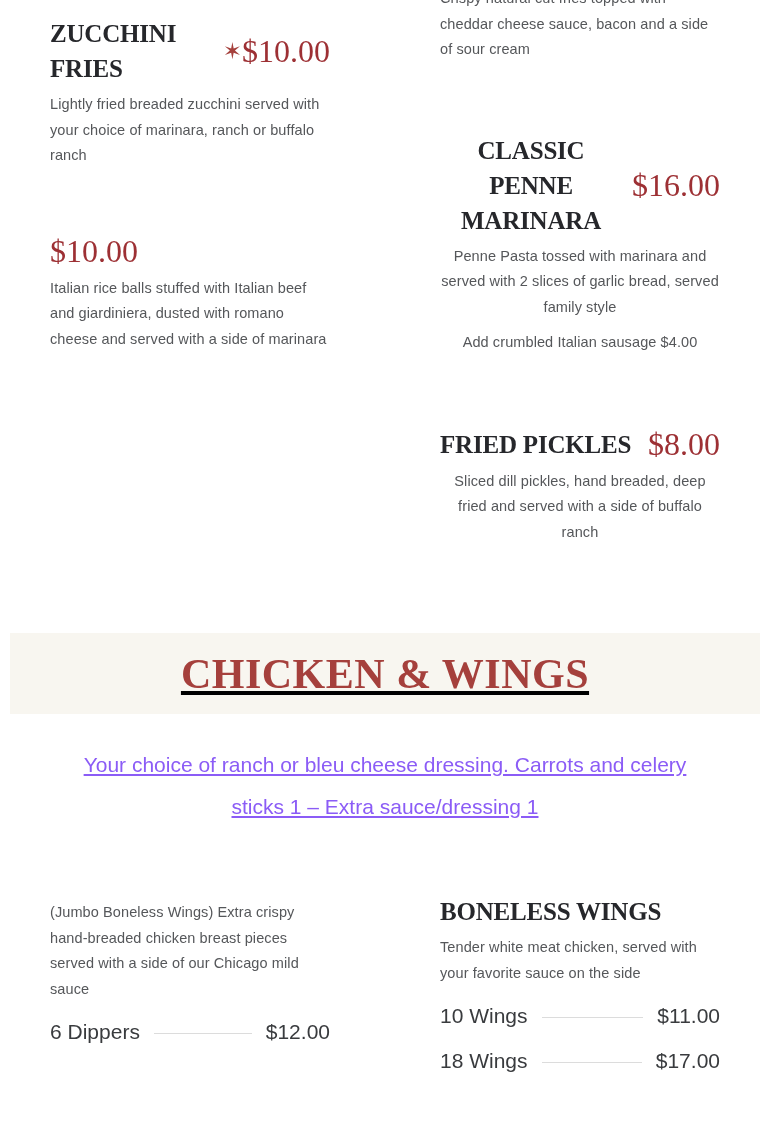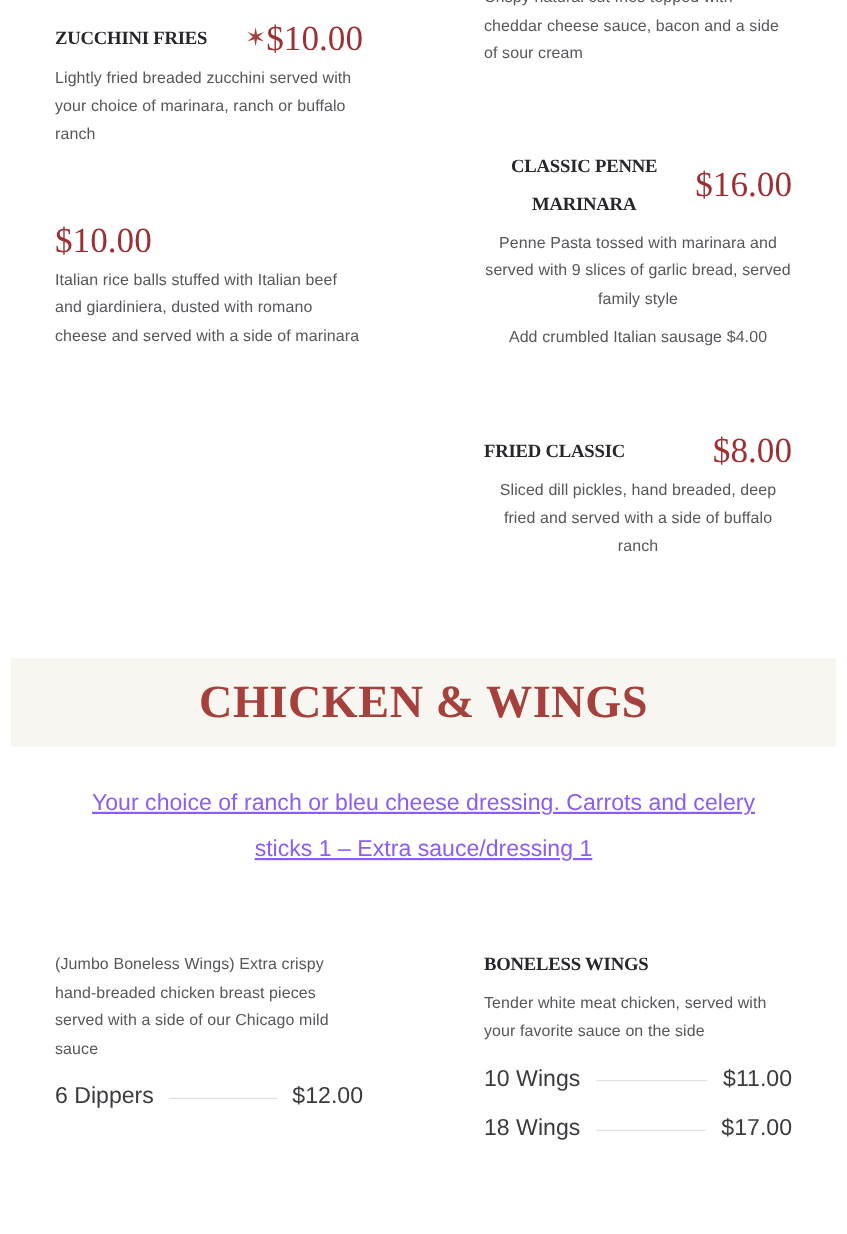--- a/index.html
+++ b/index.html
@@ -18,21 +18,21 @@
 
   .item-header {
     display: flex;
     align-items: center;
     justify-content: space-between;
     gap: 10px;
   }
   .item-title {
     font-family: "Liberation Serif", serif;
     font-weight: 700;
-    font-size: 17px;
+    font-size: 25px;
     line-height: 35px;
     letter-spacing: -0.2px;
     color: #26272b;
   }
   .item-price {
     font-family: "Liberation Serif", serif;
     font-weight: 400;
     font-size: 32px;
     color: #9d3034;
     white-space: nowrap;
@@ -57,20 +57,21 @@
   .gap-64 { margin-top: 64px; }
   .gap-70 { margin-top: 70px; text-align: center; }
 
   .section-band {
     margin: 88px 10px 0 10px;
     height: 81px;
     background: #f8f6f0;
     display: flex;
     align-items: center;
     justify-content: center;
+    text-decoration: underline;
   }
   .section-title {
     font-family: "Liberation Serif", serif;
     font-weight: 700;
     font-size: 42px;
     letter-spacing: 0.5px;
     color: #a5403c;
   }
   .section-subtitle {
     margin: 30px auto 0 auto;
@@ -132,27 +133,27 @@
 
       <div class="menu-item">
         <p class="item-desc" style="margin-top:0">Crispy natural cut fries topped with cheddar cheese sauce, bacon and a side of sour cream</p>
       </div>
 
       <div class="menu-item gap-70">
         <div class="item-header">
           <h3 class="item-title">CLASSIC PENNE MARINARA</h3>
           <div class="item-price">$16.00</div>
         </div>
-        <p class="item-desc">Penne Pasta tossed with marinara and served with 9 slices of garlic bread, served family style</p>
+        <p class="item-desc">Penne Pasta tossed with marinara and served with 2 slices of garlic bread, served family style</p>
         <p class="item-note">Add crumbled Italian sausage $4.00</p>
       </div>
 
       <div class="menu-item gap-70">
         <div class="item-header">
-          <h3 class="item-title">FRIED CLASSIC</h3>
+          <h3 class="item-title">FRIED PICKLES</h3>
           <div class="item-price">$8.00</div>
         </div>
         <p class="item-desc">Sliced dill pickles, hand breaded, deep fried and served with a side of buffalo ranch</p>
       </div>
 
     </div>
   </div>
 
   <div class="section-band" style="margin-left:-40px;margin-right:-40px">
     <h2 class="section-title">CHICKEN &amp; WINGS</h2>

